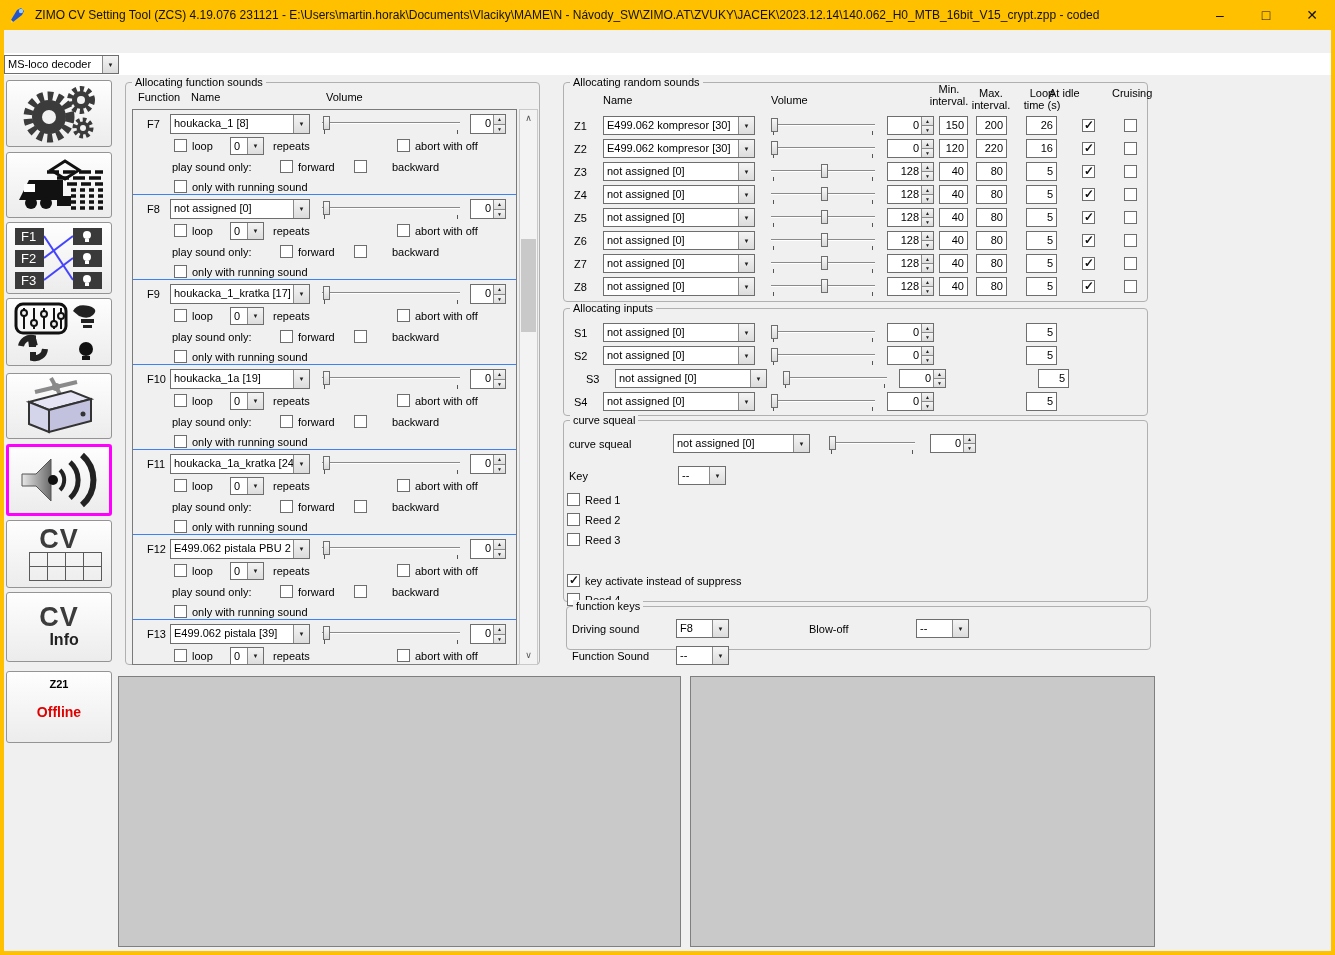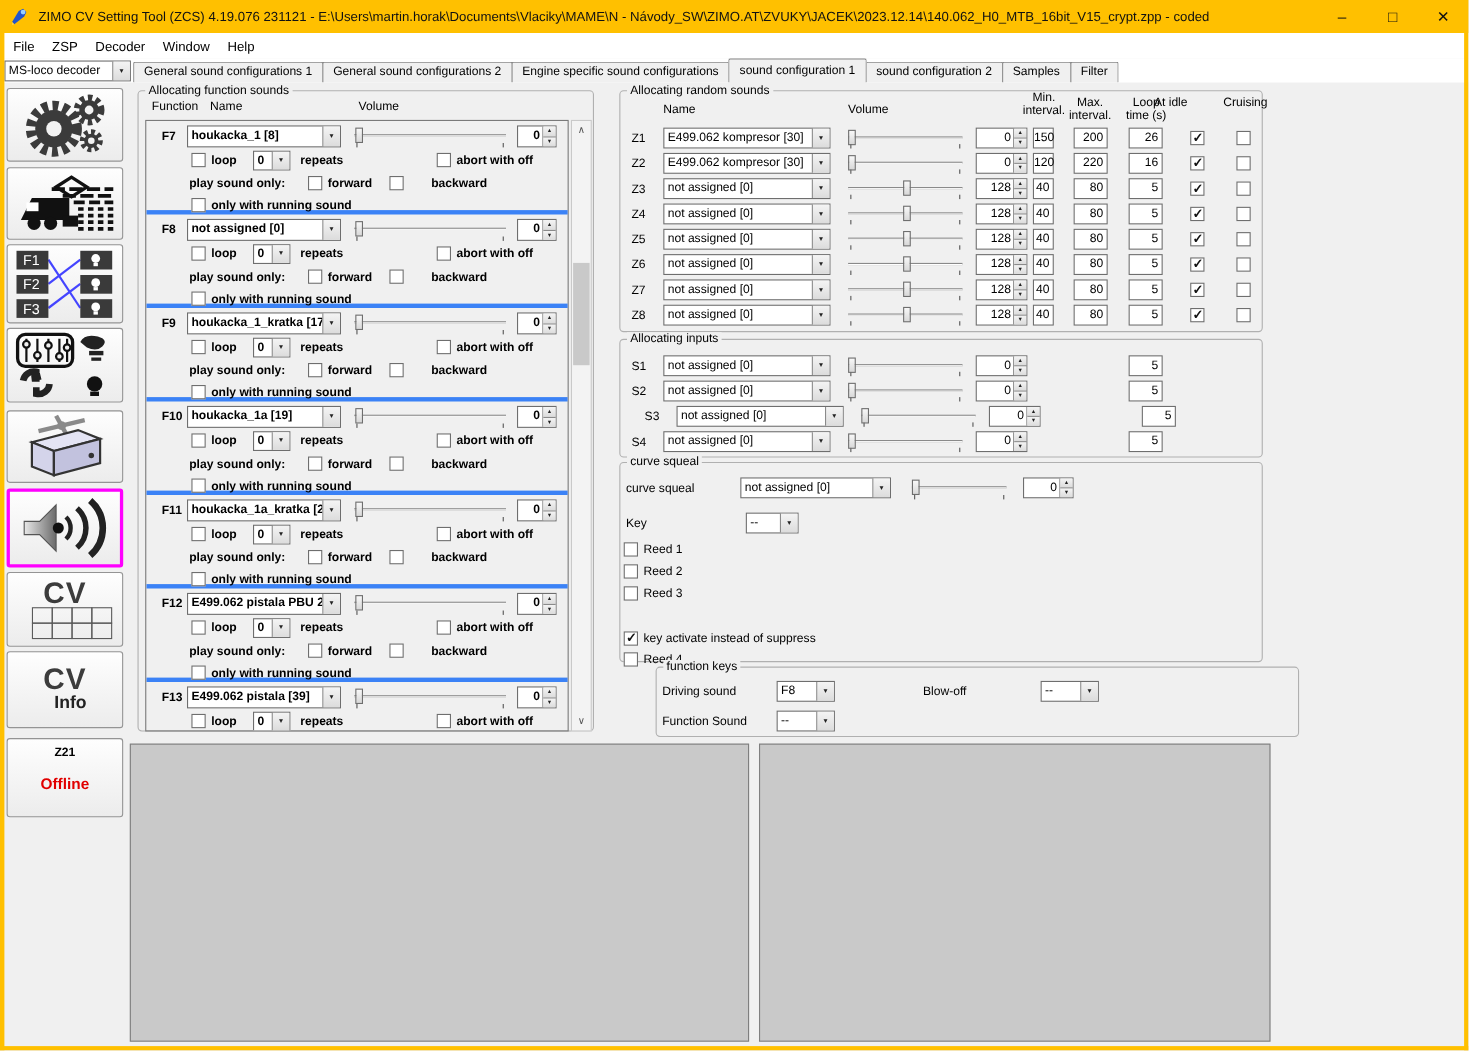--- a/index.html
+++ b/index.html
@@ -58,21 +58,21 @@
   .cb { position:absolute; width:13px; height:13px; background:#fff; border:1px solid #6e6e6e; }
   .cb.on::after { content:"✓"; position:absolute; left:1px; top:-2px; font-size:12px; font-weight:bold; color:#111; }
   .slider { position:absolute; height:20px; }
   .slider .track { position:absolute; left:2px; right:2px; top:8px; height:2px; background:#8a8a8a; border-bottom:1px solid #fff; }
   .slider .thumb { position:absolute; top:2px; width:7px; height:14px; background:linear-gradient(#f8f8f8,#d8d8d8); border:1px solid #6e6e6e; }
   .slider::before, .slider::after { content:""; position:absolute; bottom:0; width:1px; height:4px; background:#555; }
   .slider::before { left:4px; } .slider::after { right:4px; }
 
   
   .fn-list { position:absolute; left:6px; top:26px; width:385px; height:556px; border:1px solid #7a7a7a; overflow:hidden; }
-  .fn-row { position:absolute; left:0; width:385px; height:85px; border-bottom:4px solid #3b82f6;font-weight:bold; }
+  .fn-row { position:absolute; left:0; width:385px; height:85px; border-bottom:1px solid #3b82f6; }
   .fn-label { position:absolute; left:14px; top:8px; }
   .fn-name { left:37px; top:4px; width:140px; height:20px; }
   .fn-slider { left:187px; top:4px; width:142px; }
   .fn-spin { left:337px; top:4px; width:36px; height:20px; }
   .fn-loop-cb { left:41px; top:29px; }
   .fn-loop-lbl { left:59px; top:30px; }
   .fn-repeats { left:97px; top:27px; width:34px; height:18px; }
   .fn-repeats-lbl { left:140px; top:30px; }
   .fn-abort-cb { left:264px; top:29px; }
   .fn-abort-lbl { left:282px; top:30px; }
@@ -105,42 +105,26 @@
       <circle cx="12" cy="5" r="2.2" fill="#9ad0ff"></circle>
     </svg>
     <div class="title-text">ZIMO CV Setting Tool (ZCS) 4.19.076 231121 - E:\Users\martin.horak\Documents\Vlaciky\MAME\N - Návody_SW\ZIMO.AT\ZVUKY\JACEK\2023.12.14\140.062_H0_MTB_16bit_V15_crypt.zpp - coded</div>
     <div class="win-controls">
       <div class="win-btn">–</div>
       <div class="win-btn">□</div>
       <div class="win-btn">✕</div>
     </div>
   </div>
 
-  <div class="menubar">
-      <div class="menu-item">File</div>
-      <div class="menu-item">ZSP</div>
-      <div class="menu-item">Decoder</div>
-      <div class="menu-item">Window</div>
-      <div class="menu-item">Help</div>
-    </div>
 
   <div class="toolrow">
     <div class="combo decoder-combo">
       <span class="combo-text">MS-loco decoder</span>
       <span class="combo-btn">▼</span>
     </div>
-    <div class="tabstrip">
-        <div class="tab">General sound configurations 1</div>
-        <div class="tab">General sound configurations 2</div>
-        <div class="tab">Engine specific sound configurations</div>
-        <div class="tab active">sound configuration 1</div>
-        <div class="tab">sound configuration 2</div>
-        <div class="tab">Samples</div>
-        <div class="tab">Filter</div>
-      </div>
   </div>
 
   <div class="content">
 
     <div class="side-btn" style="top:5px;height:67px;">
       <svg width="88" height="60" viewBox="0 0 88 60">
         <circle cx="34" cy="33" r="21" fill="none" stroke="#3b3b3b" stroke-width="9" stroke-dasharray="5.5 4.2"></circle>
         <circle cx="34" cy="33" r="17" fill="#3b3b3b"></circle>
           <circle cx="34" cy="33" r="7" fill="#f2f2f2"></circle>
         <circle cx="66" cy="16" r="11" fill="none" stroke="#3b3b3b" stroke-width="6" stroke-dasharray="4 3.2"></circle>
@@ -851,21 +835,21 @@
   </div>
           <div style="position: absolute; left: 0px; top: 132px; width: 200px; height: 16px; margin-top: 40px;">
     <span class="cb" style="left:3px;top:0;"></span>
     <span class="lbl reed-lbl" style="left:21px;top:1px;">Reed 4</span>
   </div>
         </div>
       <span class="cb on" style="left:3px;top:153px;" id="suppress-cb"></span>
       <span class="lbl" style="left:21px;top:154px;">key activate instead of suppress</span>
     </div>
 
-    <div class="groupbox" style="left:596px;top:531px;width:585px;height:64px;">
+    <div class="groupbox" style="left:566px;top:531px;width:585px;height:44px;">
       <span class="legend">function keys</span>
       <span class="lbl" style="left:5px;top:16px;">Driving sound</span>
       <div class="combo" style="left:109px;top:12px;width:53px;height:19px;">
         <span class="combo-text">F8</span>
         <span class="combo-btn">▼</span>
       </div>
       <span class="lbl" style="left:242px;top:16px;">Blow-off</span>
       <div class="combo" style="left:349px;top:12px;width:53px;height:19px;">
         <span class="combo-text">--</span>
         <span class="combo-btn">▼</span>
@@ -883,18 +867,18 @@
   </div>
 
   <div class="frame"></div>
 </div>
 
 <style>
   .z-id { left:10px; top:4px; }
   .z-name { left:39px; top:0; width:152px; height:19px; }
   .z-slider { left:205px; top:0; width:108px; height:19px; }
   .z-spin { left:323px; top:0; width:47px; height:19px; }
-  .z-min { left:375px; top:0; width:19px; height:19px; }
+  .z-min { left:375px; top:0; width:29px; height:19px; }
   .z-max { left:412px; top:0; width:31px; height:19px; }
   .z-loop { left:462px; top:0; width:31px; height:19px; }
   .z-idle { left:518px; top:3px; }
   .z-cruise { left:560px; top:3px; }
 </style>
 
 </body></html>

